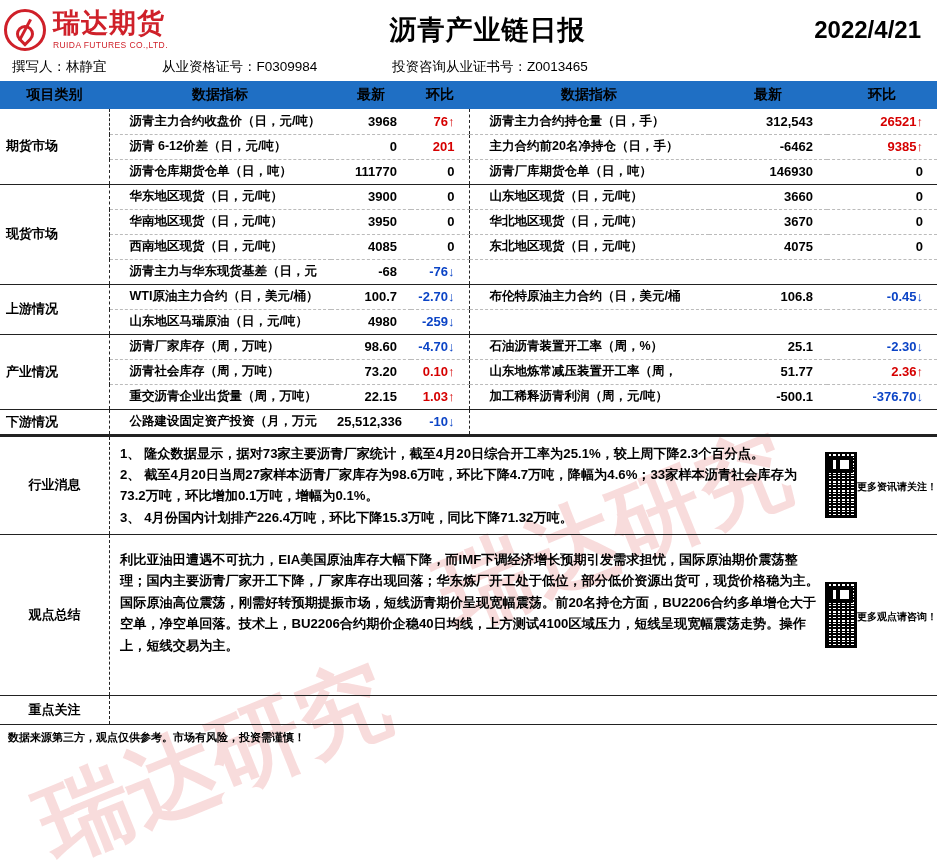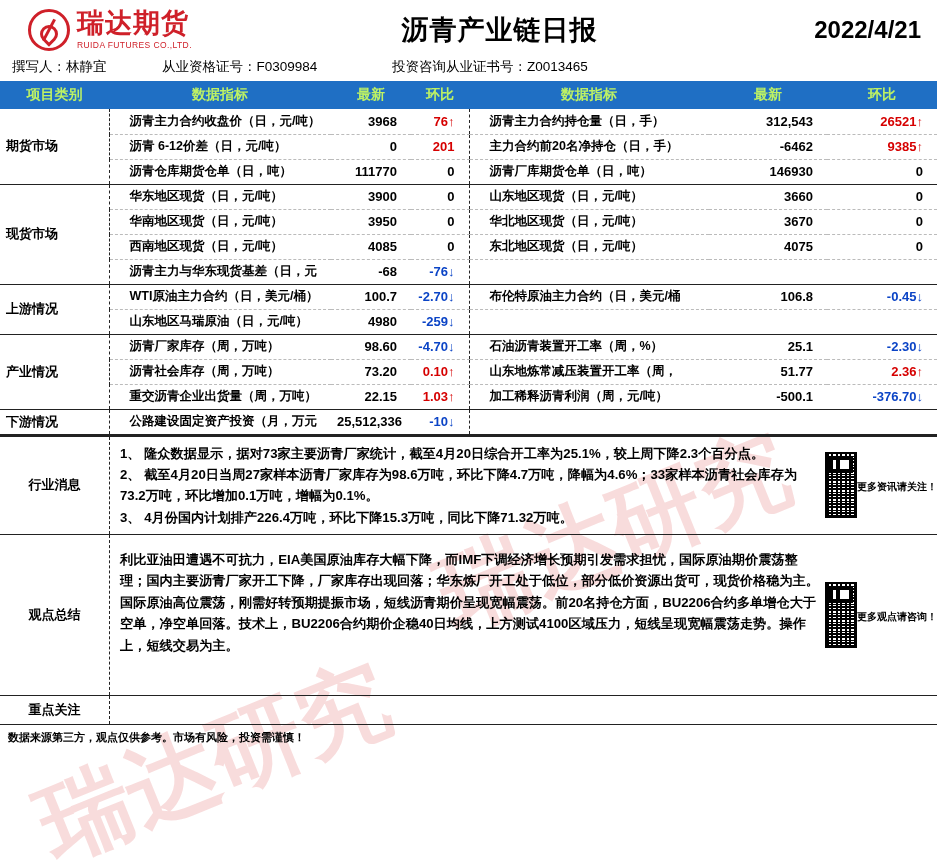--- a/index.html
+++ b/index.html
@@ -22,21 +22,21 @@
     z-index:0;
   }
   .wm1{font-size:92px;left:430px;top:470px;}
   .wm2{font-size:92px;left:30px;top:700px;}
 
   .page{position:relative;z-index:2;}
 
   
   .header{
     display:flex;align-items:center;
-    padding:6px 10px 4px 28px;
+    padding:6px 10px 4px 4px;
     height:58px;box-sizing:border-box;justify-content:space-between;
   }
   .logo{display:flex;align-items:center;gap:7px;width:250px;}
   .logo-mark{
     width:42px;height:42px;border-radius:50%;
     border:3px solid #cf2029;box-sizing:border-box;
     position:relative;flex:0 0 auto;
   }
   .logo-mark:before{
     content:"";position:absolute;left:50%;top:6px;
@@ -63,21 +63,21 @@
     gap:0;
   }
   .byline span{white-space:nowrap;}
   .b1{width:150px;}
   .b2{width:230px;}
   .b3{}
 
   
   table{border-collapse:collapse;width:937px;table-layout:fixed;font-size:12.5px;}
   th{
-    background:#1f6fc4;color:#bef264;font-weight:bold;
+    background:#1f6fc4;color:#000000;font-weight:bold;
     font-size:14px;height:26px;text-align:center;
     border:none;
   }
   td{
     height:25px;padding:0 6px;box-sizing:border-box;
     vertical-align:middle;
   }
   .cat{
     text-align:left;font-weight:bold;font-size:13px;
     border-right:1px dashed #222;

